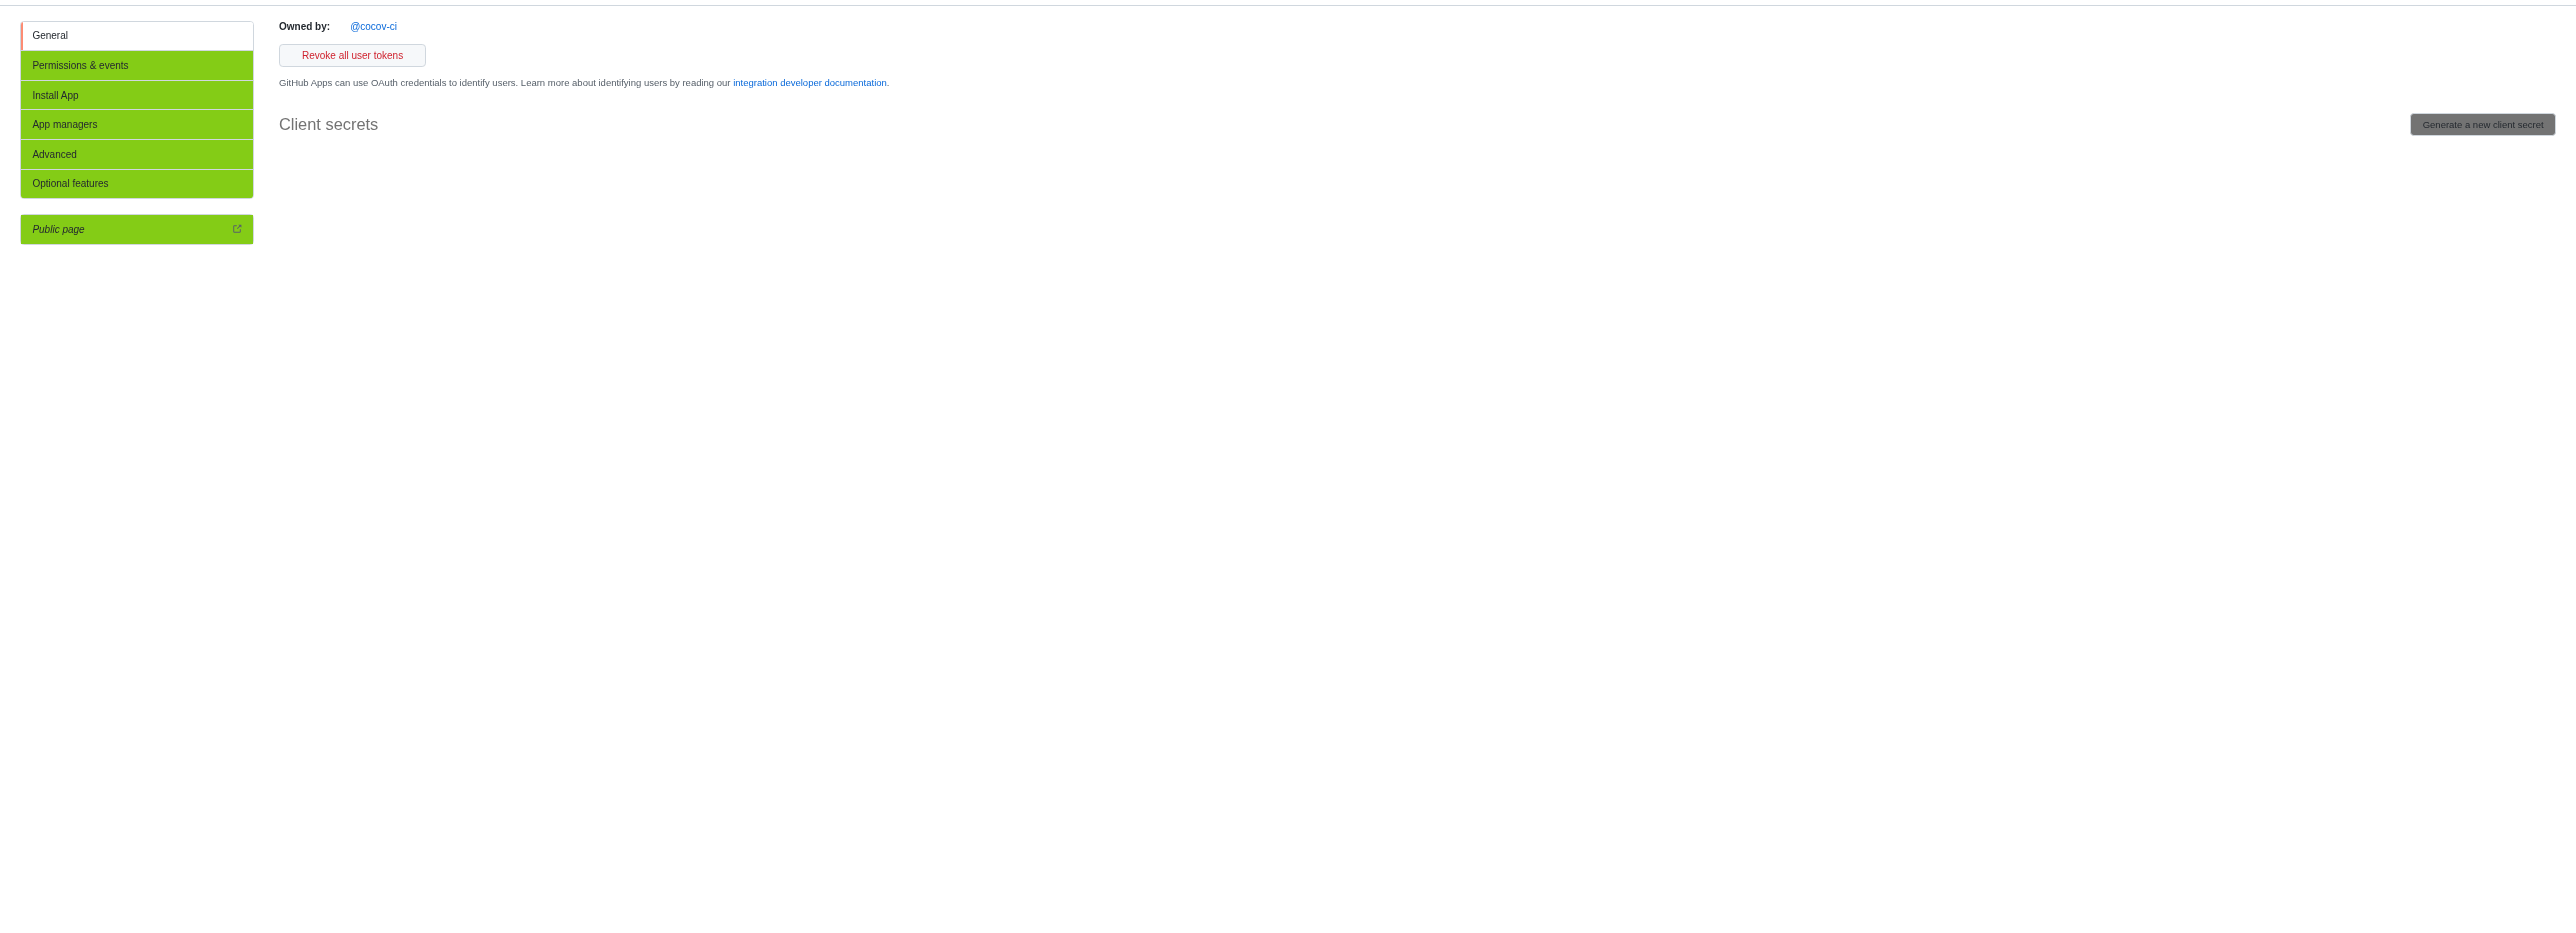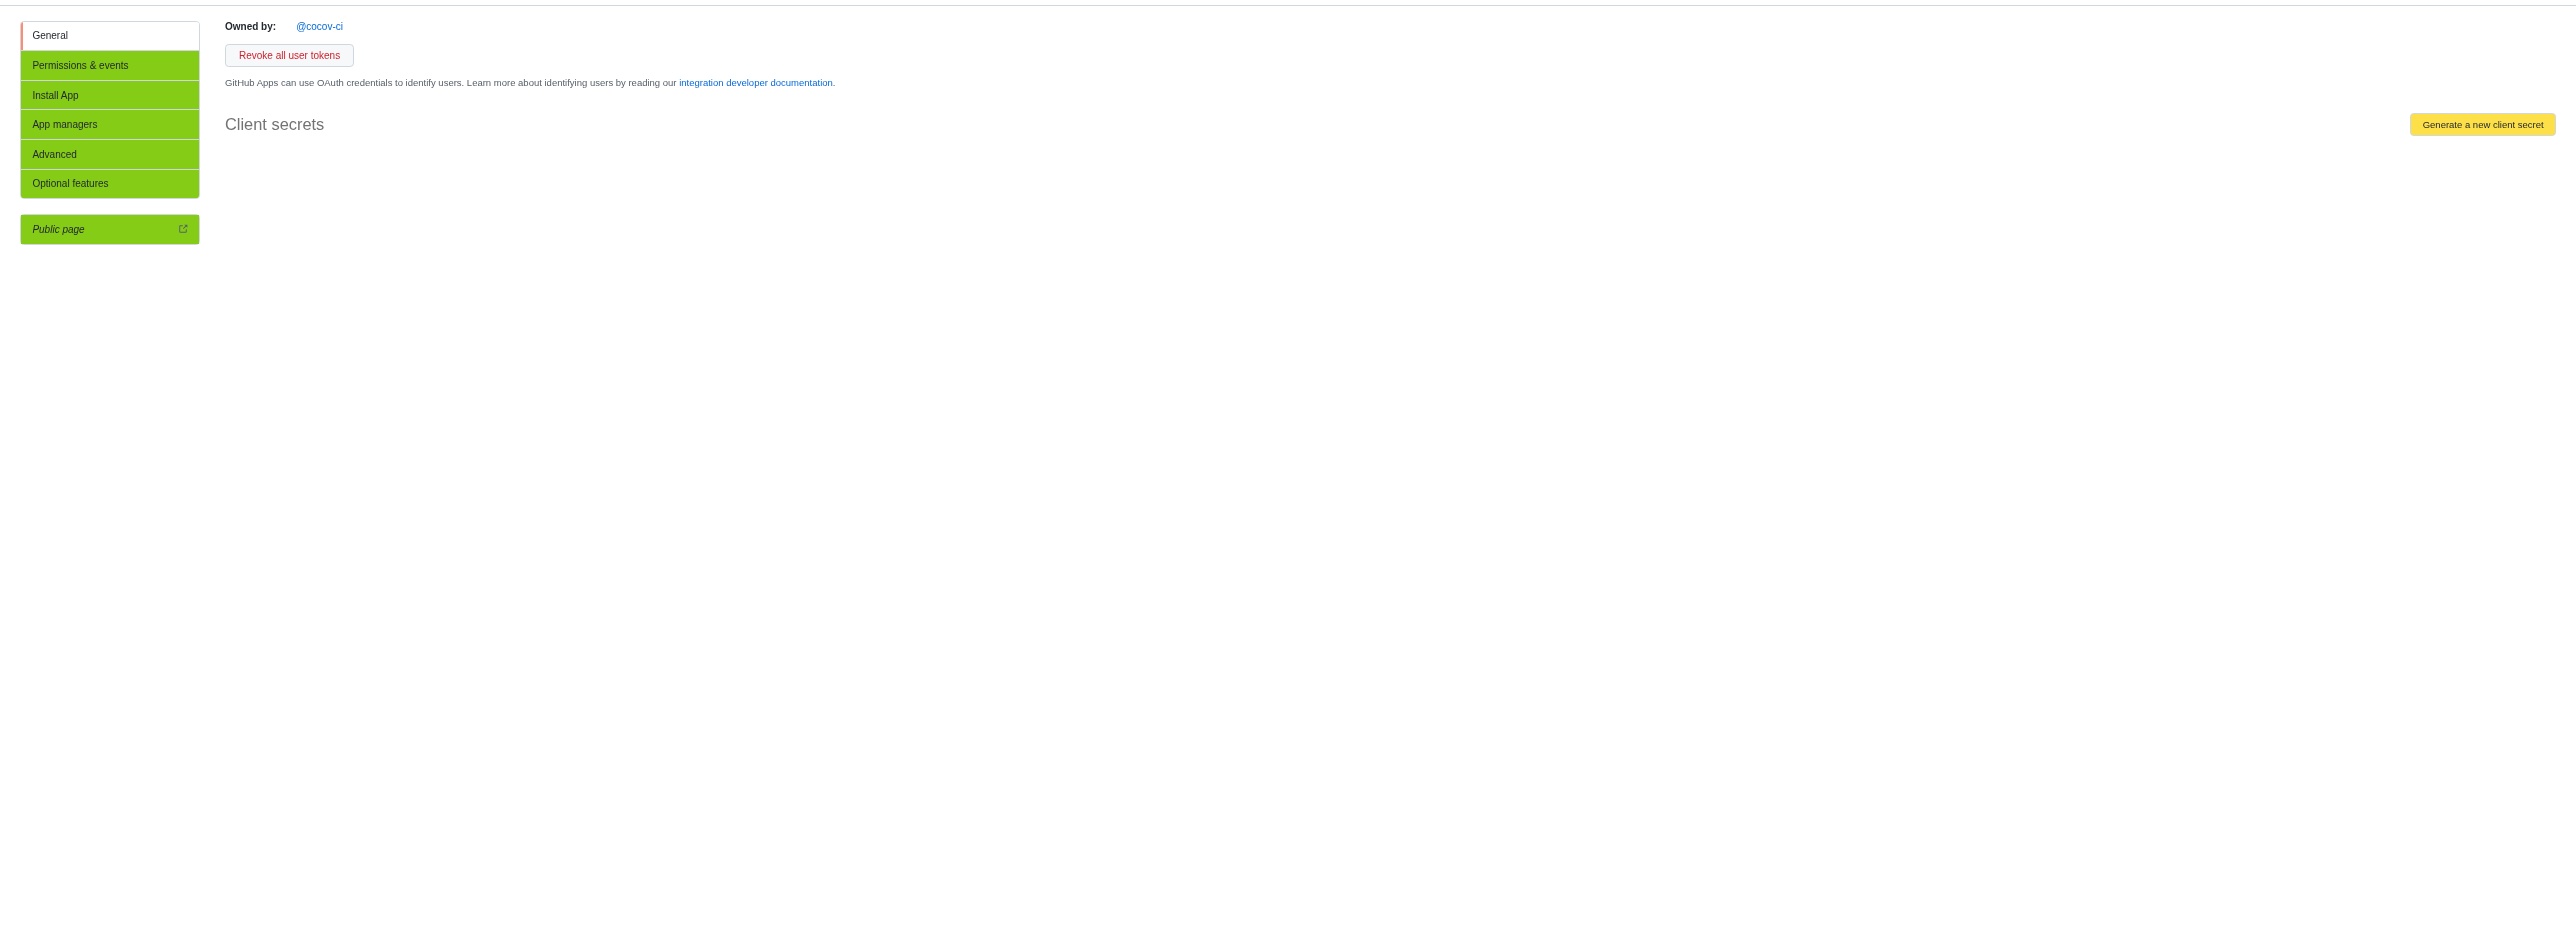--- a/index.html
+++ b/index.html
@@ -15,21 +15,21 @@
       width: 100%;
       margin-top: 5px;
     }
     .container {
       display: flex;
       padding: 15px 20px;
       gap: 25px;
       max-width: 100%;
     }
     .sidebar {
-      width: 180px;
+      width: 234px;
       flex-shrink: 0;
     }
     .sidebar-menu {
       border: 0.6px solid #d0d7de;
       border-radius: 3.8px;
       overflow: hidden;
     }
     .sidebar-item {
       display: block;
       padding: 8.8px 11.4px;
@@ -102,37 +102,37 @@
       text-decoration: none;
       cursor: pointer;
     }
     .arrow-annotation {
       margin-left: 25px;
       display: inline-flex;
       align-items: center;
     }
     .btn-danger {
       display: inline-block;
-      padding: 5px 13px;
+      padding: 5px 22px;
       border: 0.6px solid #d0d7de;
       border-radius: 3.8px;
       background: #f6f8fa;
       color: #cf222e;
       font-weight: 500;
       font-size: 10px;
       cursor: pointer;
       margin-top: 3.8px;
       margin-bottom: 8.8px;
     }
     .btn-default {
       display: inline-block;
       padding: 5px 11.4px;
       border: 0.6px solid #d0d7de;
       border-radius: 3.8px;
-      background: #fde047;
+      background: #737373;
       color: #24292f;
       font-weight: 500;
       font-size: 9.5px;
       cursor: pointer;
     }
     .help-text {
       font-size: 9.5px;
       color: #57606a;
       line-height: 1.5;
       margin-bottom: 23px;

